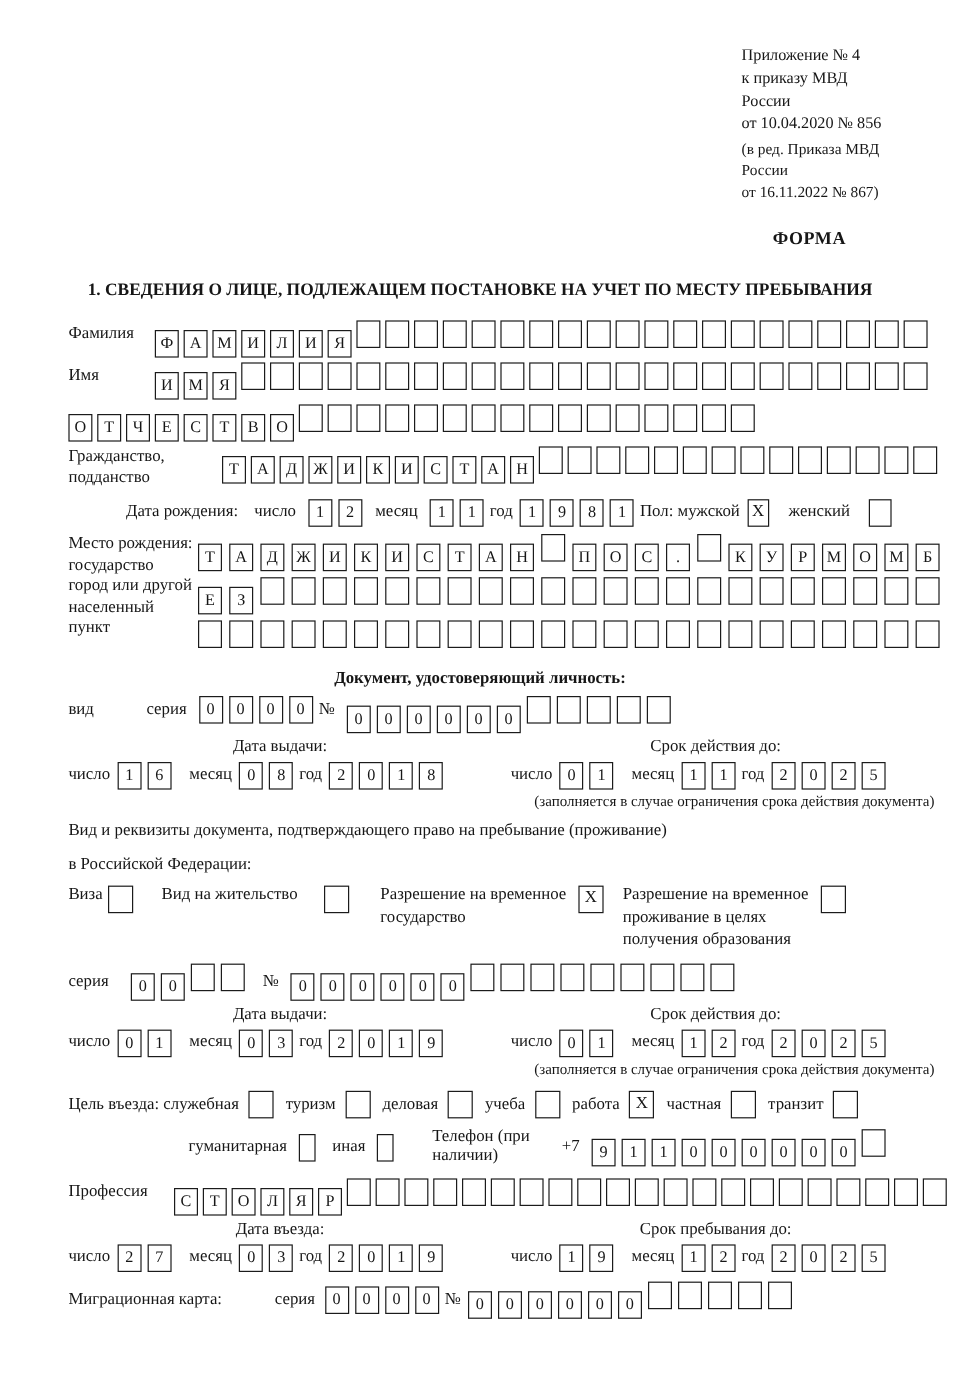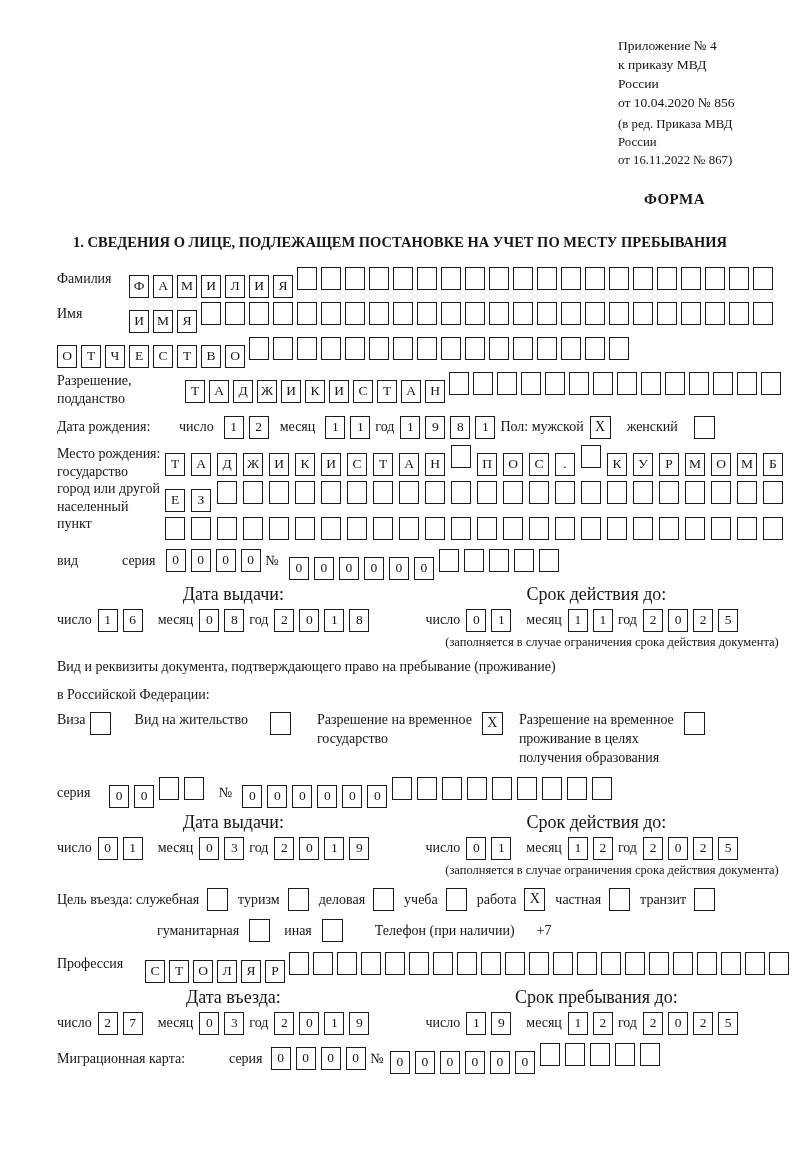--- a/index.html
+++ b/index.html
@@ -29,21 +29,21 @@
   .cbox{display:inline-block;box-sizing:border-box;width:21px;height:23px;border:1.6px solid #1b1b1b;
         text-align:center;line-height:20px;font-size:14px;vertical-align:middle;}
   .gap6{margin-left:6px;} .gap10{margin-left:10px;} .gap16{margin-left:16px;}
 
   .w72{width:72px;flex:none;} .w108{width:108px;flex:none;} .w128{width:128px;flex:none;}
   .w150{width:150px;flex:none;}
 
   .center-b{font-weight:bold;font-size:14px;text-align:center;margin:8px 0 6px 0;}
 
   
-  .dhead{display:flex;font-size:18px;margin-top:3px;gap:40px;}
+  .dhead{display:flex;font-size:14px;margin-top:3px;gap:40px;}
   .dhead .c1{width:385px;text-align:center;}
   .dhead .c2{width:320px;text-align:center;}
   .drow{display:flex;align-items:center;margin-top:3px;}
   .dgroup{display:flex;align-items:center;white-space:nowrap;}
   .dgroup .lbl{margin-right:6px;}
   .dg1{width:385px;} 
   .note{font-size:12.5px;margin:3px 0 6px 340px;width:430px;text-align:center;}
 
   .plain{font-size:14px;line-height:22px;margin-top:6px;}
 
@@ -93,27 +93,27 @@
       <span class="lbl w72">Имя</span>
       <span class="cells"><span class="cell">И</span><span class="cell">М</span><span class="cell">Я</span><span class="cell"></span><span class="cell"></span><span class="cell"></span><span class="cell"></span><span class="cell"></span><span class="cell"></span><span class="cell"></span><span class="cell"></span><span class="cell"></span><span class="cell"></span><span class="cell"></span><span class="cell"></span><span class="cell"></span><span class="cell"></span><span class="cell"></span><span class="cell"></span><span class="cell"></span><span class="cell"></span><span class="cell"></span><span class="cell"></span><span class="cell"></span><span class="cell"></span><span class="cell"></span><span class="cell"></span></span>
     </div>
 
     <div class="frow">
       <span class="cells"><span class="cell">О</span><span class="cell">Т</span><span class="cell">Ч</span><span class="cell">Е</span><span class="cell">С</span><span class="cell">Т</span><span class="cell">В</span><span class="cell">О</span><span class="cell"></span><span class="cell"></span><span class="cell"></span><span class="cell"></span><span class="cell"></span><span class="cell"></span><span class="cell"></span><span class="cell"></span><span class="cell"></span><span class="cell"></span><span class="cell"></span><span class="cell"></span><span class="cell"></span><span class="cell"></span><span class="cell"></span><span class="cell"></span></span>
     </div>
 
     <div class="frow">
       <span class="lblblk w128">
-        <div>Разрешение,</div>
+        <div>Гражданство,</div>
         <div>подданство</div>
       </span>
       <span class="cells"><span class="cell">Т</span><span class="cell">А</span><span class="cell">Д</span><span class="cell">Ж</span><span class="cell">И</span><span class="cell">К</span><span class="cell">И</span><span class="cell">С</span><span class="cell">Т</span><span class="cell">А</span><span class="cell">Н</span><span class="cell"></span><span class="cell"></span><span class="cell"></span><span class="cell"></span><span class="cell"></span><span class="cell"></span><span class="cell"></span><span class="cell"></span><span class="cell"></span><span class="cell"></span><span class="cell"></span><span class="cell"></span><span class="cell"></span><span class="cell"></span></span>
     </div>
 
-    <div class="frow" style="align-items:center;margin-top:8px;">
+    <div class="frow" style="align-items:center;margin-top:8px;margin-left:48px;">
       <span class="lbl" style="width:122px;">Дата рождения:</span>
       <span class="lbl">число</span>
       <span class="cells dcell gap10"><span class="cell">1</span><span class="cell">2</span></span>
       <span class="lbl gap6">месяц</span>
       <span class="cells dcell gap10"><span class="cell">1</span><span class="cell">1</span></span>
       <span class="lbl">год</span>
       <span class="cells dcell gap6"><span class="cell">1</span><span class="cell">9</span><span class="cell">8</span><span class="cell">1</span></span>
       <span class="lbl">Пол: мужской</span>
       <span class="cbox gap6">X</span>
       <span class="lbl gap16">женский</span>
@@ -127,20 +127,21 @@
         <div>город или другой</div>
         <div>населенный пункт</div>
       </span>
       <span class="cellrows">
         <div class="cells wide"><span class="cell">Т</span><span class="cell">А</span><span class="cell">Д</span><span class="cell">Ж</span><span class="cell">И</span><span class="cell">К</span><span class="cell">И</span><span class="cell">С</span><span class="cell">Т</span><span class="cell">А</span><span class="cell">Н</span><span class="cell"></span><span class="cell">П</span><span class="cell">О</span><span class="cell">С</span><span class="cell">.</span><span class="cell"></span><span class="cell">К</span><span class="cell">У</span><span class="cell">Р</span><span class="cell">М</span><span class="cell">О</span><span class="cell">М</span><span class="cell">Б</span></div>
         <div class="cells wide"><span class="cell">Е</span><span class="cell">З</span><span class="cell"></span><span class="cell"></span><span class="cell"></span><span class="cell"></span><span class="cell"></span><span class="cell"></span><span class="cell"></span><span class="cell"></span><span class="cell"></span><span class="cell"></span><span class="cell"></span><span class="cell"></span><span class="cell"></span><span class="cell"></span><span class="cell"></span><span class="cell"></span><span class="cell"></span><span class="cell"></span><span class="cell"></span><span class="cell"></span><span class="cell"></span><span class="cell"></span></div>
         <div class="cells wide"><span class="cell"></span><span class="cell"></span><span class="cell"></span><span class="cell"></span><span class="cell"></span><span class="cell"></span><span class="cell"></span><span class="cell"></span><span class="cell"></span><span class="cell"></span><span class="cell"></span><span class="cell"></span><span class="cell"></span><span class="cell"></span><span class="cell"></span><span class="cell"></span><span class="cell"></span><span class="cell"></span><span class="cell"></span><span class="cell"></span><span class="cell"></span><span class="cell"></span><span class="cell"></span><span class="cell"></span></div>
       </span>
     </div>
 
+    <div class="center-b">Документ, удостоверяющий личность:</div>
 
     <div class="frow" style="">
       <span class="lbl" style="width:55px;">вид</span>
       <span class="lbl gap10">серия</span>
       <span class="cells dcell gap10"><span class="cell">0</span><span class="cell">0</span><span class="cell">0</span><span class="cell">0</span></span>
       <span class="lbl">№</span>
       <span class="cells dcell gap10"><span class="cell">0</span><span class="cell">0</span><span class="cell">0</span><span class="cell">0</span><span class="cell">0</span><span class="cell">0</span><span class="cell"></span><span class="cell"></span><span class="cell"></span><span class="cell"></span><span class="cell"></span></span>
     </div>
 
     <div class="dhead">
@@ -243,20 +244,21 @@
       <span class="pl">транзит</span>
       <span class="cbox"></span>
     </div>
     <div class="purpose2">
       <span class="pl">гуманитарная</span>
       <span class="cbox"></span>
       <span class="pl">иная</span>
       <span class="cbox"></span>
       <span class="pl" style="margin-left:18px;">Телефон (при наличии)</span>
       <span class="pl" style="margin-left:22px;">+7</span>
+      <span class="cells dcell phone-cells"><span class="cell">9</span><span class="cell">1</span><span class="cell">1</span><span class="cell">0</span><span class="cell">0</span><span class="cell">0</span><span class="cell">0</span><span class="cell">0</span><span class="cell">0</span><span class="cell"></span></span>
     </div>
 
     <div class="frow" style="margin-top:10px;">
       <span class="lbl w72" style="width:88px;">Профессия</span>
       <span class="cells"><span class="cell">С</span><span class="cell">Т</span><span class="cell">О</span><span class="cell">Л</span><span class="cell">Я</span><span class="cell">Р</span><span class="cell"></span><span class="cell"></span><span class="cell"></span><span class="cell"></span><span class="cell"></span><span class="cell"></span><span class="cell"></span><span class="cell"></span><span class="cell"></span><span class="cell"></span><span class="cell"></span><span class="cell"></span><span class="cell"></span><span class="cell"></span><span class="cell"></span><span class="cell"></span><span class="cell"></span><span class="cell"></span><span class="cell"></span><span class="cell"></span><span class="cell"></span></span>
     </div>
 
     <div class="dhead">
       <div class="c1">Дата въезда:</div>
       <div class="c2">Срок пребывания до:</div>

